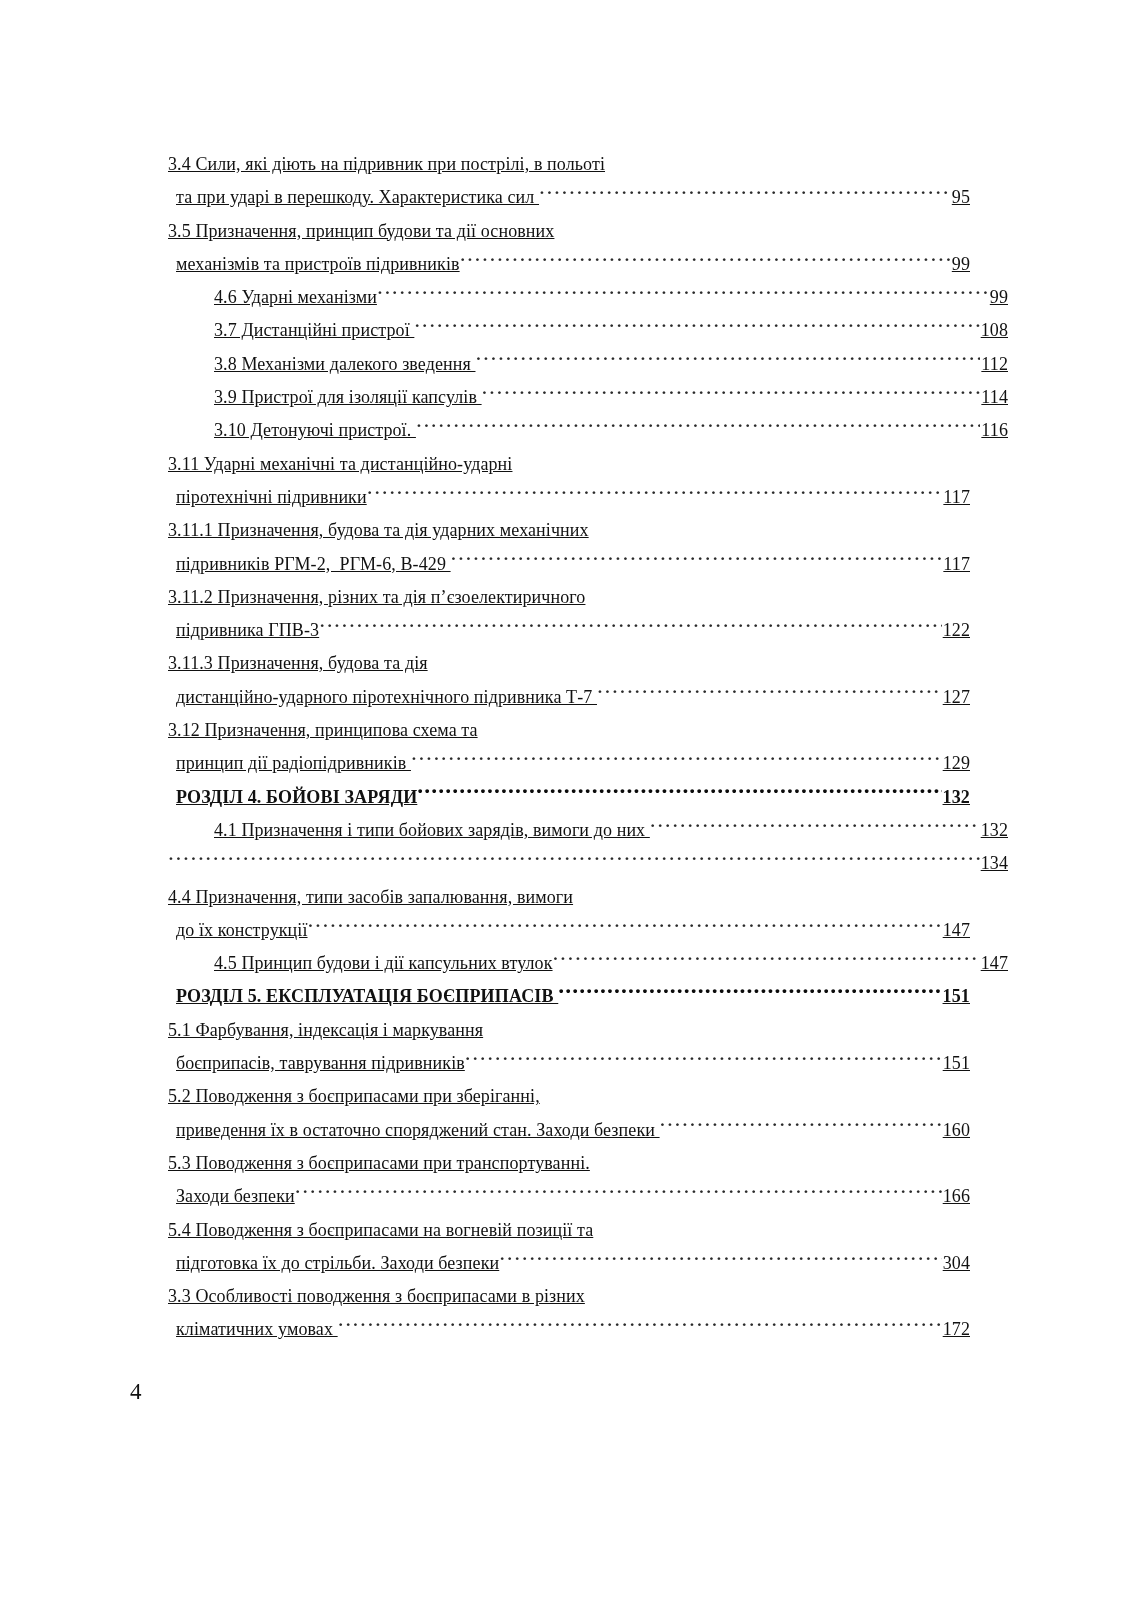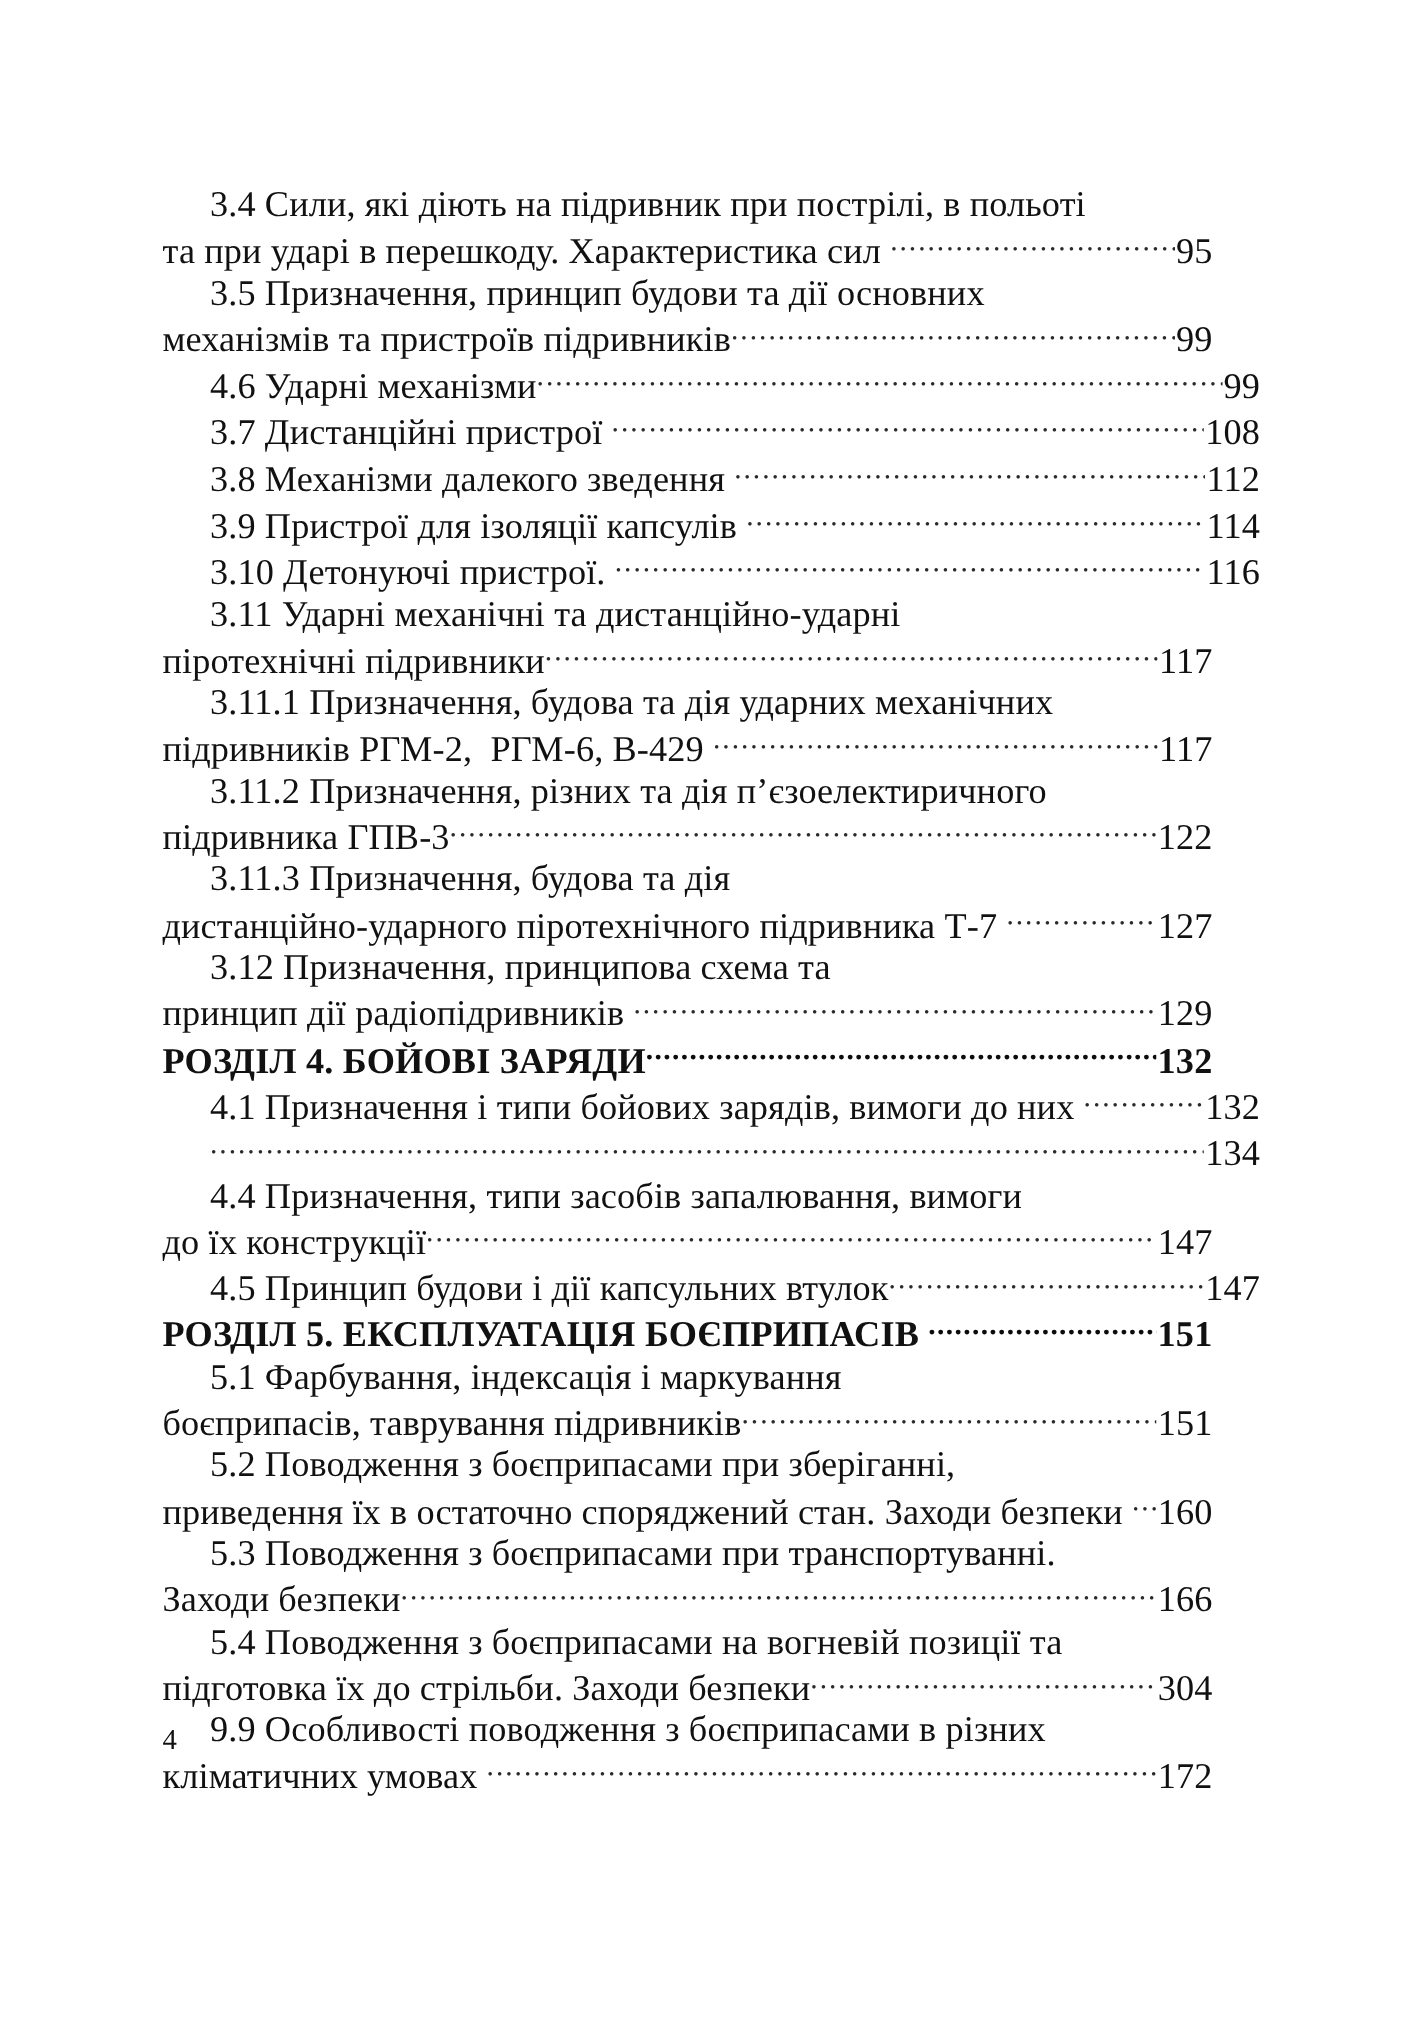--- a/index.html
+++ b/index.html
@@ -20,25 +20,26 @@
     box-sizing: border-box;
   }
   .toc {
     position: absolute;
     left: 130px;
     top: 148px;
     width: 840px;
   }
   .toc-entry {
     display: block;
-    font-size: 29px;
+    font-size: 18px;
     line-height: 33.3px;
     color: #111111;
     letter-spacing: 0.1px;
     white-space: nowrap;
+    text-decoration: underline;
   }
   .toc-entry.bold {
     font-weight: bold;
     letter-spacing: 0.15px;
   }
   
   .entry-line {
     display: block;
     position: relative;
     white-space: nowrap;
@@ -49,20 +50,21 @@
   
   .leader-line {
     display: flex;
     align-items: baseline;
     width: 100%;
     white-space: nowrap;
   }
   .leader-line .lead-text {
     flex: 0 0 auto;
     white-space: pre;
+    margin-left: 46px;
   }
   .leader-line .dots {
     flex: 1 1 auto;
     overflow: hidden;
     min-width: 8px;
     margin: 0 0 0 0;
     position: relative;
     height: 1em;
   }
   .leader-line .dots::before {
@@ -261,21 +263,21 @@
       </div>
       <div class="toc-entry">
         <span class="entry-line indent">5.4 Поводження з боєприпасами на вогневій позиції та</span>
         <span class="entry-line leader-line">
           <span class="lead-text">підготовка їх до стрільби. Заходи безпеки</span>
           <span class="dots"></span>
           <span class="pagenum">304</span>
         </span>
       </div>
       <div class="toc-entry">
-        <span class="entry-line indent">9.9 Особливості поводження з боєприпасами в різних</span>
+        <span class="entry-line indent">3.3 Особливості поводження з боєприпасами в різних</span>
         <span class="entry-line leader-line">
           <span class="lead-text">кліматичних умовах </span>
           <span class="dots"></span>
           <span class="pagenum">172</span>
         </span>
       </div>
     </div>
 
   <div class="footer-pagenum">4</div>
 

